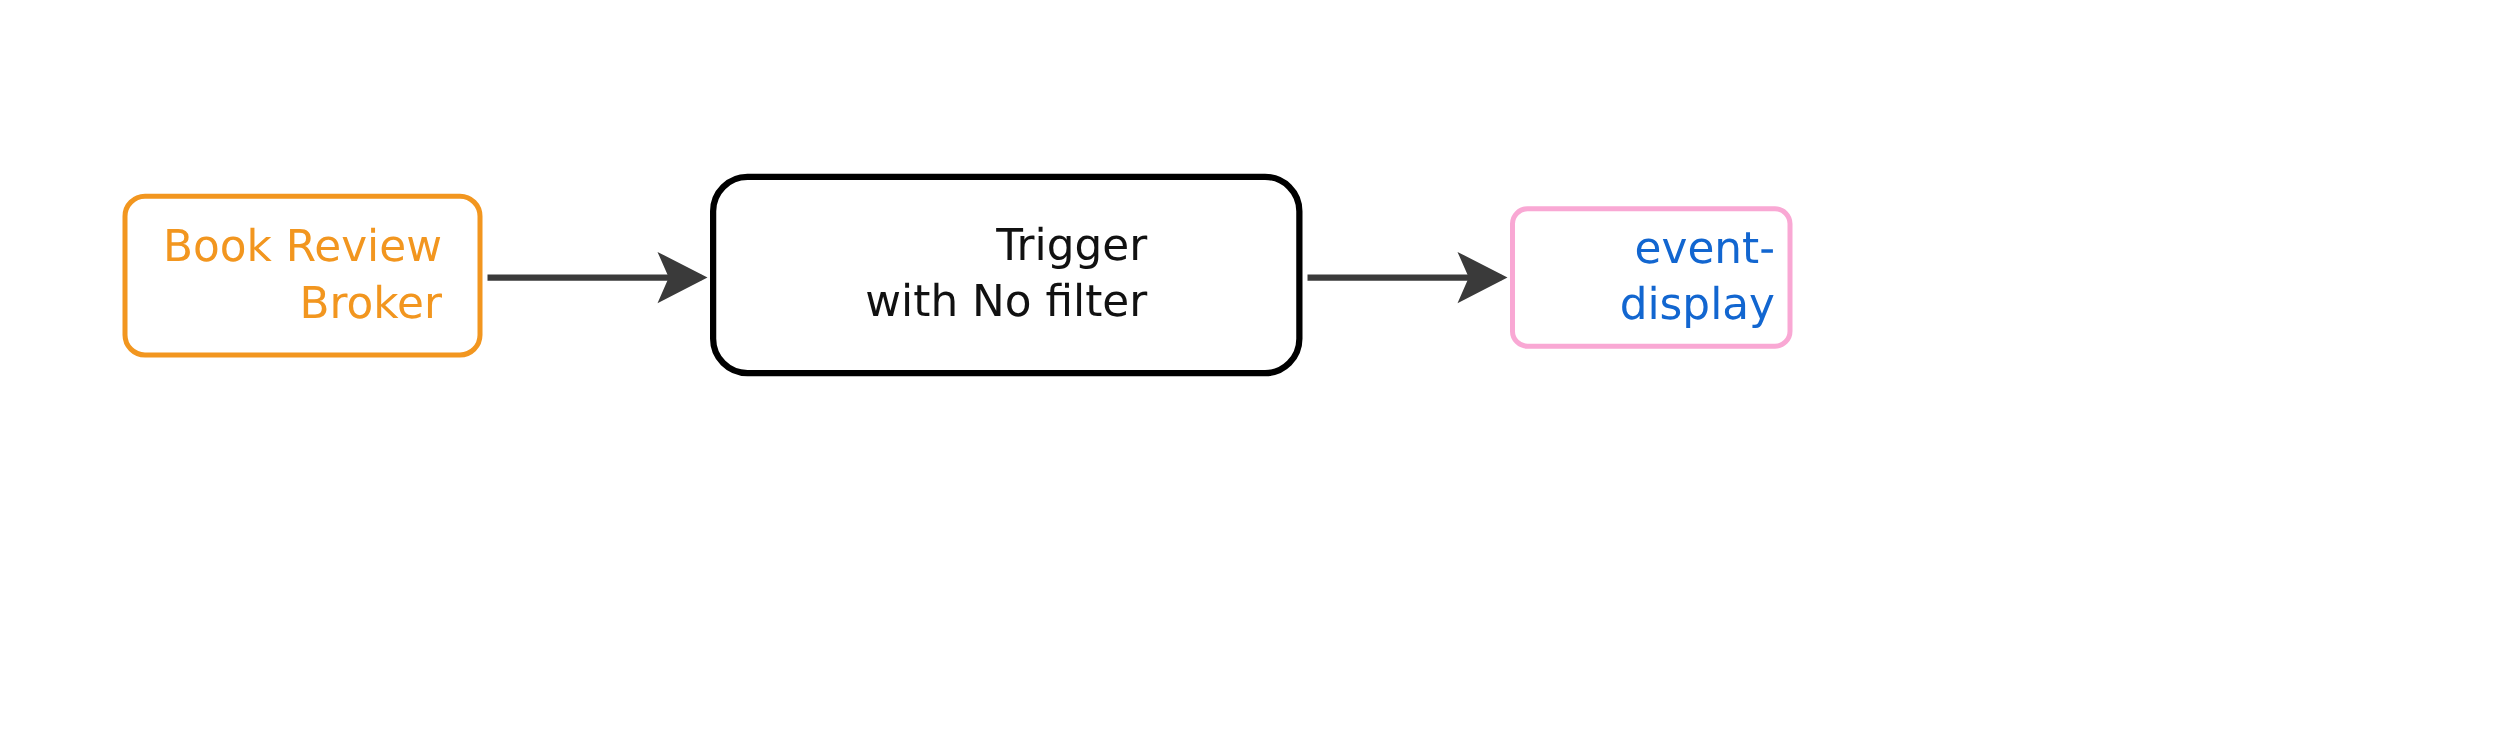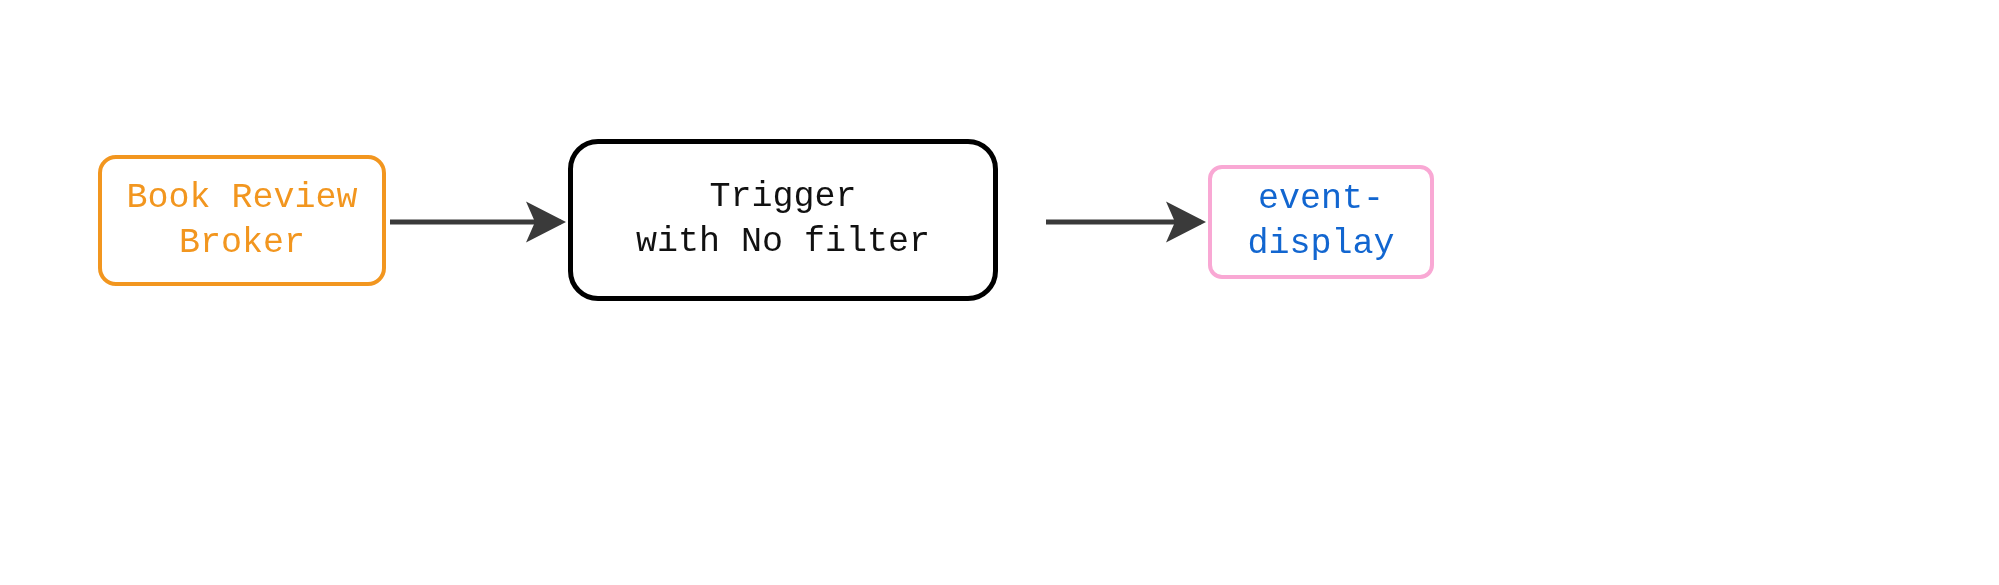--- a/index.html
+++ b/index.html
@@ -26,43 +26,42 @@
     height: 585px;
     display: block;
   }
   .node {
     position: absolute;
     box-sizing: border-box;
     background: #ffffff;
     display: flex;
     align-items: center;
     justify-content: center;
-    text-align: center;
+    text-align: right;
     line-height: 1.28;
     white-space: pre-line;
-    font-family: Liberation Mono, monospace;
   }
 
   
   .node-source {
     left: 98px;
     top: 155px;
     width: 288px;
     height: 131px;
     border: 4px solid #F2961F;
     border-radius: 18px;
     color: #F2961F;
     font-size: 35px;
   }
 
   
   .node-trigger {
     left: 568px;
     top: 139px;
-    width: 430px;
+    width: 474px;
     height: 162px;
     border: 5px solid #000000;
     border-radius: 30px;
     color: #111111;
     font-size: 35px;
   }
 
   
   .node-sink {
     left: 1208px;

